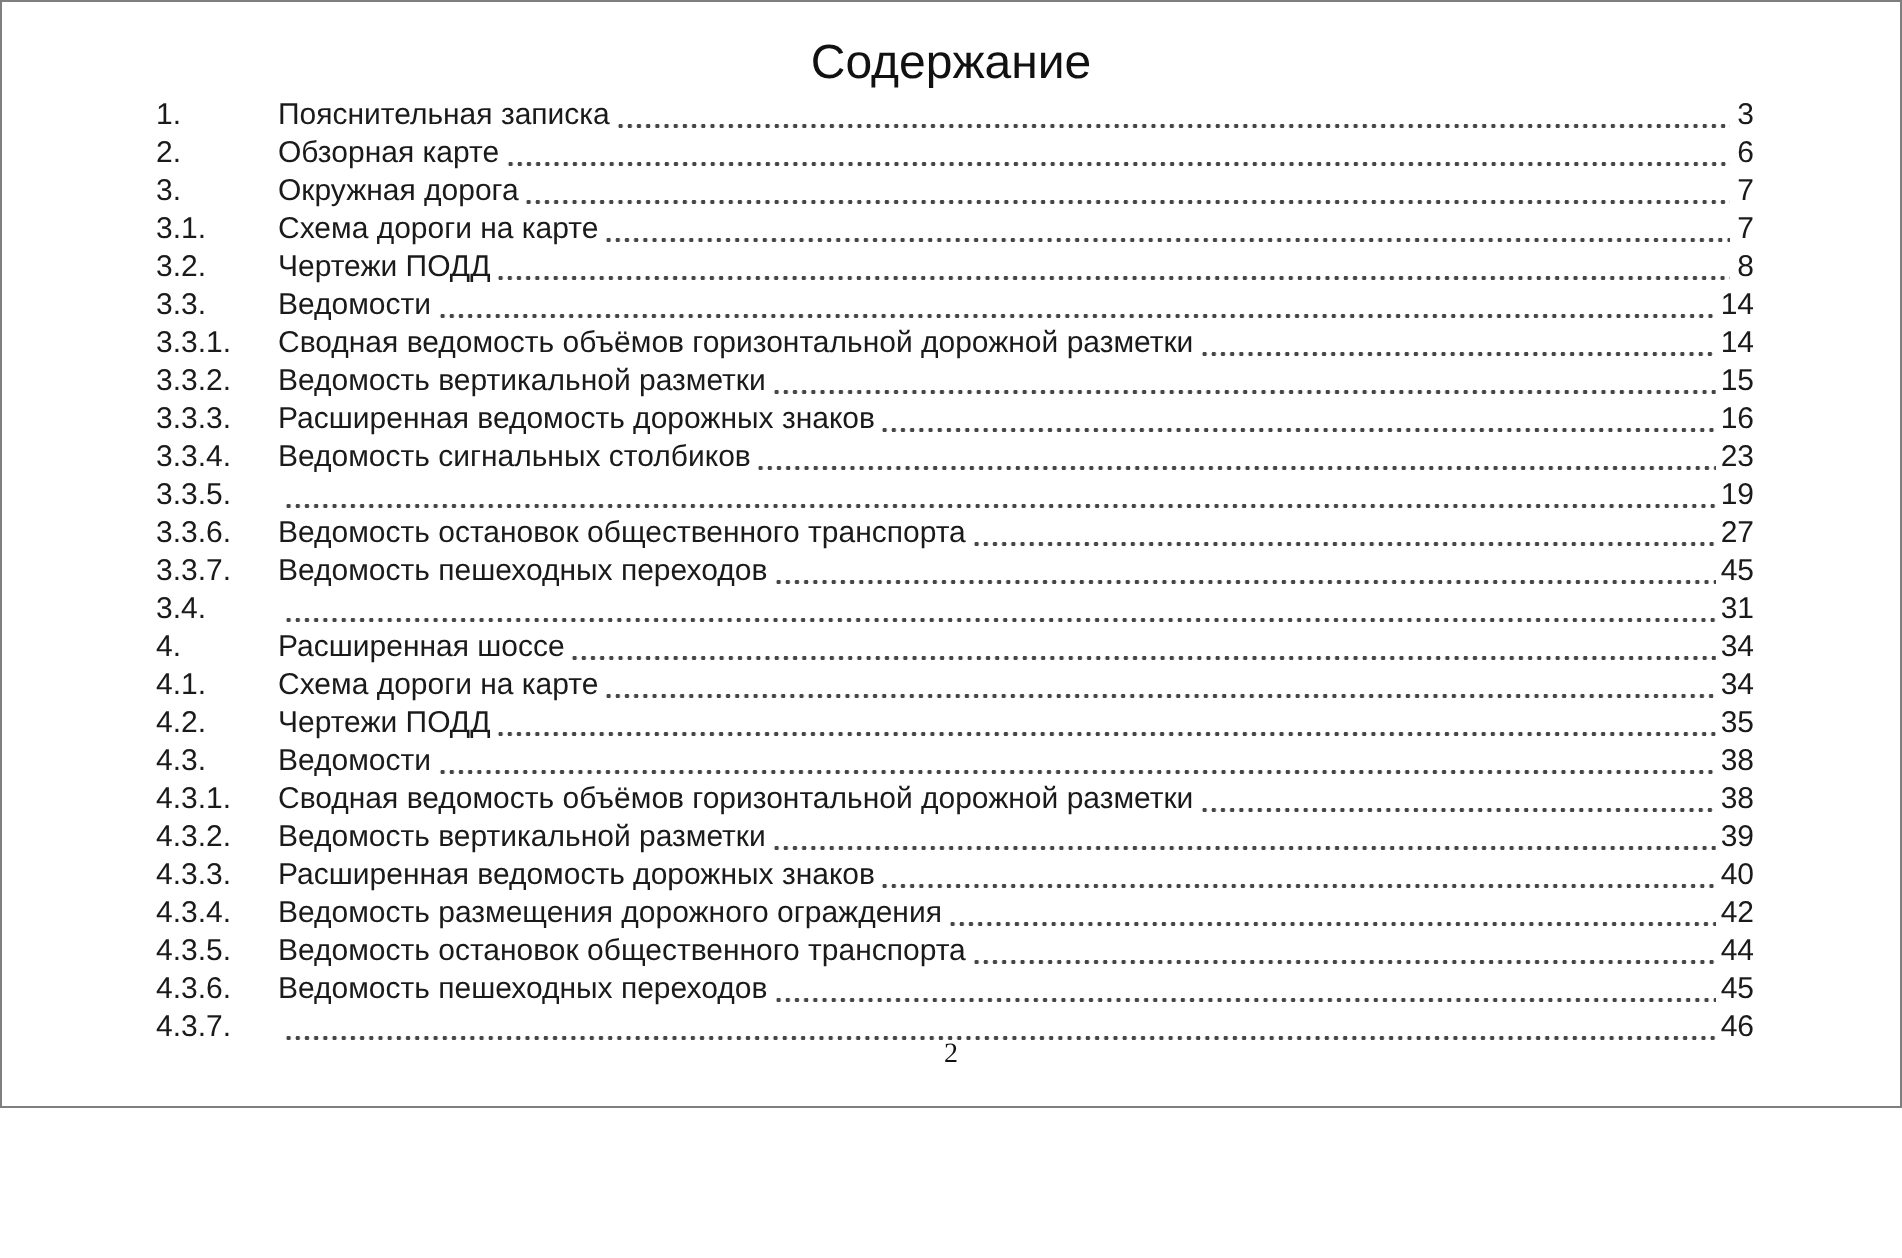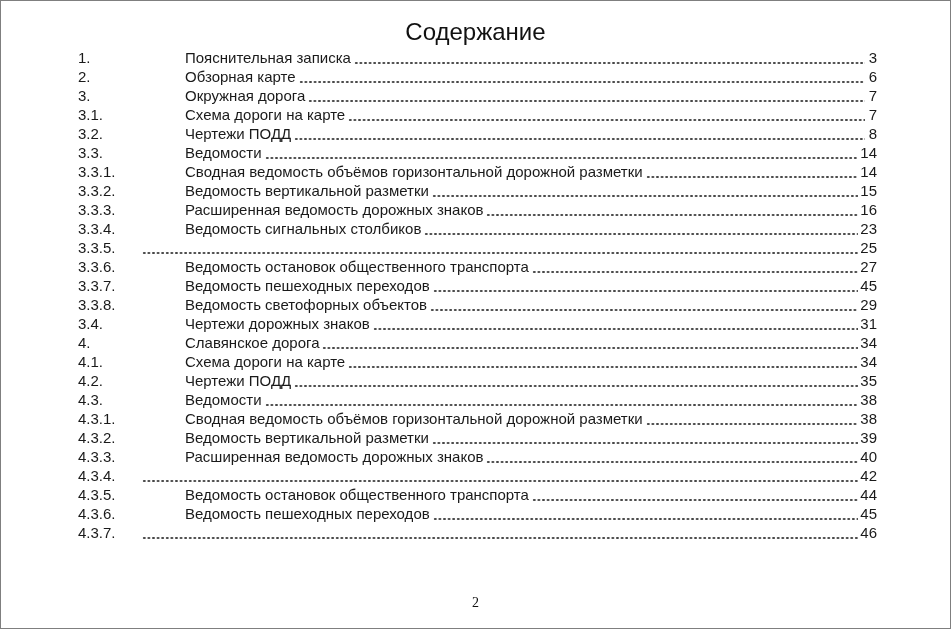--- a/index.html
+++ b/index.html
@@ -1,19 +1,19 @@
 <!DOCTYPE html>
 <html lang="ru"><head>
 <meta charset="utf-8">
 <style>
   html, body { margin: 0; padding: 0; background: #ffffff; }
   .page {
     position: relative;
     width: 951px;
-    height: 629px;
+    height: 554px;
     box-sizing: border-box;
     background: #ffffff;
     border: 1px solid #7f7f7f;
     font-family: "Liberation Sans", sans-serif;
     color: #1a1a1a;
     overflow: hidden;
   }
   .doc-title {
     margin: 0;
     padding-top: 16px;
@@ -37,21 +37,20 @@
     line-height: 19px;
     white-space: nowrap;
     cursor: default;
   }
   .toc-num {
     flex: 0 0 61px;
     width: 61px;
   }
   .toc-label {
     flex: 0 0 auto;
-    margin-left: 46px;
   }
   .toc-leader {
     flex: 1 1 auto;
     position: relative;
     margin: 0 2px 0 3px;
     min-width: 8px;
   }
   .toc-leader::after {
     content: "";
     position: absolute;
@@ -153,55 +152,48 @@
   <div class="toc-row">
     <span class="toc-num">3.3.4.</span>
     <span class="toc-label">Ведомость сигнальных столбиков</span>
     <span class="toc-leader"></span>
     <span class="toc-page">23</span>
   </div>
 
   <div class="toc-row">
     <span class="toc-num">3.3.5.</span>
     <span class="toc-leader"></span>
-    <span class="toc-page">25</span>
+    <span class="toc-page">19</span>
   </div>
 
   <div class="toc-row">
     <span class="toc-num">3.3.6.</span>
     <span class="toc-label">Ведомость остановок общественного транспорта</span>
     <span class="toc-leader"></span>
     <span class="toc-page">27</span>
   </div>
 
   <div class="toc-row">
     <span class="toc-num">3.3.7.</span>
     <span class="toc-label">Ведомость пешеходных переходов</span>
     <span class="toc-leader"></span>
     <span class="toc-page">45</span>
   </div>
 
-  <div class="toc-row">
-    <span class="toc-num">3.3.8.</span>
-    <span class="toc-label">Ведомость светофорных объектов</span>
-    <span class="toc-leader"></span>
-    <span class="toc-page">29</span>
-  </div>
 
 
   <div class="toc-row">
     <span class="toc-num">3.4.</span>
-    <span class="toc-label">Чертежи дорожных знаков</span>
     <span class="toc-leader"></span>
     <span class="toc-page">31</span>
   </div>
 
   <div class="toc-row">
     <span class="toc-num">4.</span>
-    <span class="toc-label">Славянское дорога</span>
+    <span class="toc-label">Расширенная шоссе</span>
     <span class="toc-leader"></span>
     <span class="toc-page">34</span>
   </div>
 
   <div class="toc-row">
     <span class="toc-num">4.1.</span>
     <span class="toc-label">Схема дороги на карте</span>
     <span class="toc-leader"></span>
     <span class="toc-page">34</span>
   </div>
@@ -236,20 +228,21 @@
 
   <div class="toc-row">
     <span class="toc-num">4.3.3.</span>
     <span class="toc-label">Расширенная ведомость дорожных знаков</span>
     <span class="toc-leader"></span>
     <span class="toc-page">40</span>
   </div>
 
   <div class="toc-row">
     <span class="toc-num">4.3.4.</span>
+    <span class="toc-label">Ведомость размещения дорожного ограждения</span>
     <span class="toc-leader"></span>
     <span class="toc-page">42</span>
   </div>
 
   <div class="toc-row">
     <span class="toc-num">4.3.5.</span>
     <span class="toc-label">Ведомость остановок общественного транспорта</span>
     <span class="toc-leader"></span>
     <span class="toc-page">44</span>
   </div>

